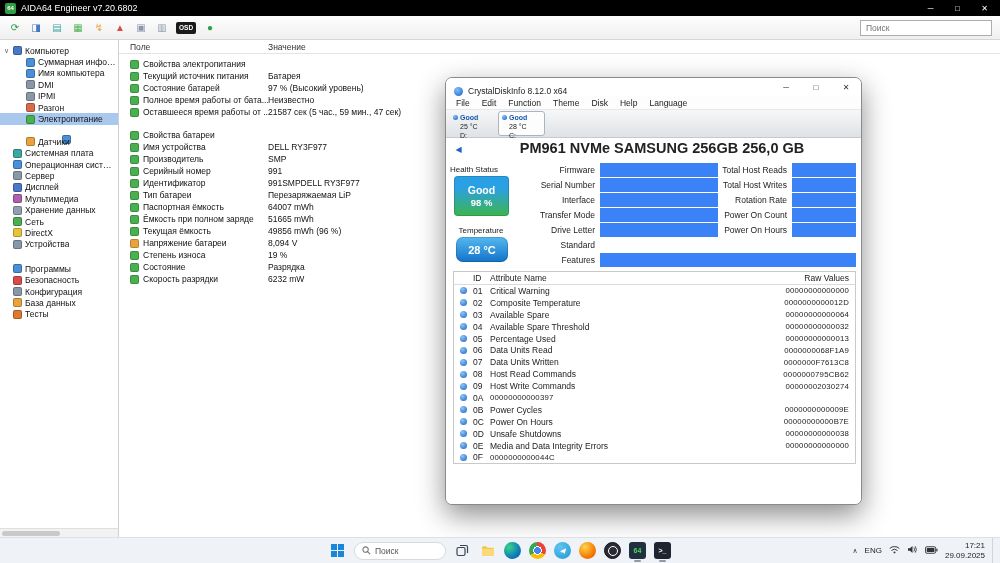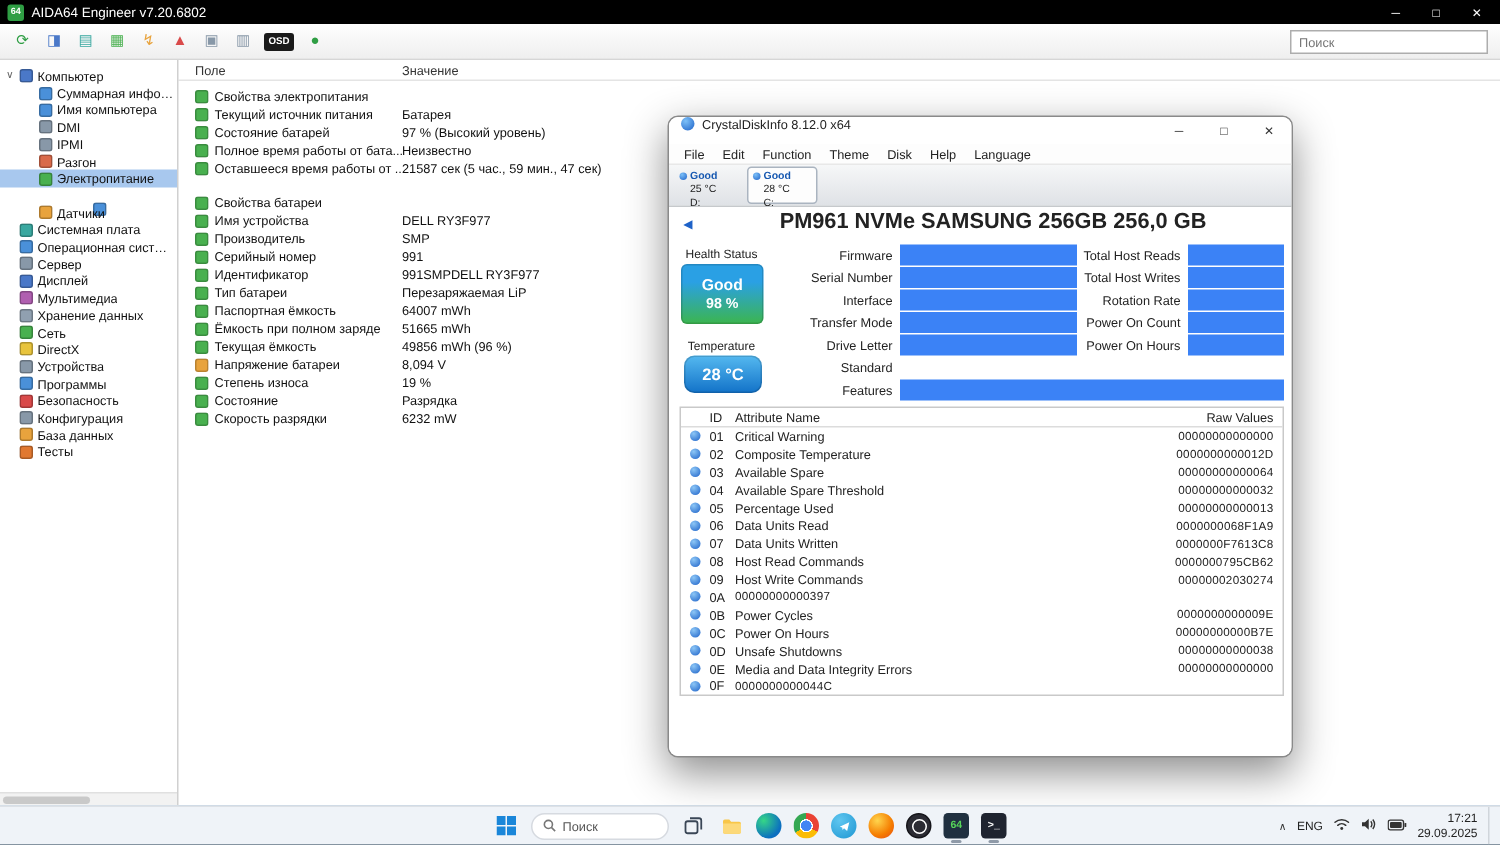--- a/index.html
+++ b/index.html
@@ -32,38 +32,38 @@
 .aida-rows{padding-top:4px}
 .arow{height:12px;display:flex;align-items:center;padding-left:11px}
 .row-icon{flex:0 0 9px;width:9px;height:9px;border-radius:2px;background:#49b04f;border:1px solid rgba(0,0,0,.2);margin-right:4px}
 .afield{width:125px;white-space:nowrap;overflow:hidden;color:#111}
 .arow.section .afield{font-weight:normal;width:auto}
 .avalue{white-space:nowrap;color:#111}
 .sec-gap{margin-top:11px}
 
 
 .cdi{position:absolute;left:445px;top:77px;width:417px;height:428px;background:#fff;border:1px solid #8a8a8a;border-radius:7px;box-shadow:0 10px 28px rgba(0,0,0,.45);overflow:hidden;display:flex;flex-direction:column;font-size:8.5px}
-.cdi-titlebar{flex:0 0 18px;height:18px;display:flex;align-items:flex-start;padding-left:8px;gap:5px;background:#fff}
+.cdi-titlebar{flex:0 0 18px;height:18px;display:flex;align-items:flex-end;padding-left:8px;gap:5px;background:#fff}
 .cdi-disk-icon{width:9px;height:9px;border-radius:50%;background:radial-gradient(circle at 35% 30%,#7cc0f8,#1e62c8)}
 .cdi-title{color:#222}
 .cdi-btns{margin-left:auto;display:flex;height:100%}
 .cdi-btn{width:30px;display:flex;align-items:center;justify-content:center;font-size:8px;color:#333}
 .cdi-menubar{flex:0 0 14px;height:14px;display:flex;align-items:center;padding-left:4px;background:#fdfdfd;border-bottom:1px solid #e8e8e8;color:#222}
 .menu-item{padding:0 6px}
 .cdi-strip{flex:0 0 28px;height:28px;background:linear-gradient(#f6f7f8,#dfe2e6);border-bottom:1px solid #c6c9cc;display:flex;align-items:stretch;padding:1px 3px;gap:2px}
 .cdi-tab{width:47px;padding:1px 3px;border-radius:3px;font-size:7px;line-height:1.3;color:#222;border:1px solid transparent}
 .cdi-tab.selected{background:#fdfdfd;border:1px solid #aab4c0}
 .tabrow{display:flex;align-items:center;gap:2px}
 .tabdot{width:5px;height:5px;border-radius:50%;background:radial-gradient(circle at 35% 30%,#7cc0f8,#1e62c8)}
 .tabgood{color:#1557b0;font-weight:bold}
 .tabtemp,.tabletter{padding-left:7px}
 .cdi-content{flex:1;position:relative;background:#fff}
 .cdi-back{position:absolute;left:6px;top:6px;width:13px;height:11px;color:#1e62c8;font-size:8px;display:flex;align-items:center;justify-content:center}
 .cdi-drive-title{position:absolute;left:25px;right:8px;top:2px;text-align:center;font-size:14.5px;font-weight:600;color:#222;white-space:nowrap}
-.health-label{position:absolute;left:4px;top:27px;width:62px;text-align:center;color:#222;font-size:8px}
+.health-label{position:absolute;left:4px;top:27px;width:62px;text-align:left;color:#222;font-size:8px}
 .health-box{position:absolute;left:8px;top:38px;width:55px;height:40px;border-radius:4px;display:flex;flex-direction:column;align-items:center;justify-content:center;gap:1px;color:#fff;background:linear-gradient(180deg,#2aa0e4 0%,#2aa0e4 30%,#3cb54e 100%);box-shadow:inset 0 0 0 1px rgba(0,0,0,.15)}
 .health-status{font-size:10.5px;font-weight:bold}
 .health-pct{font-size:9.5px;font-weight:bold}
 .temp-label{position:absolute;left:4px;top:88px;width:62px;text-align:center;font-size:8px;color:#222}
 .temp-box{position:absolute;left:10px;top:99px;width:52px;height:25px;border-radius:7px;display:flex;align-items:center;justify-content:center;color:#fff;font-size:11px;font-weight:bold;background:linear-gradient(180deg,#55b9f0,#1272c8);box-shadow:inset 0 0 0 1px rgba(0,0,0,.15)}
 .cdi-left{position:absolute;left:74px;top:24px}
 .cdi-right{position:absolute;left:276px;top:24px}
 .cdi-bottom{position:absolute;left:74px;top:99px}
 .cdi-field-row{display:flex;align-items:center;height:15px}
 .cdi-field-label{text-align:right;padding-right:5px;color:#222;white-space:nowrap}
@@ -215,21 +215,21 @@
           <div class="tree-item" style="padding-left: 3px;">
             <span class="chev"></span>
             <span class="tree-icon" style="background: rgb(232, 196, 61);"></span>
             <span class="tree-label">DirectX</span>
           </div>
           <div class="tree-item" style="padding-left: 3px;">
             <span class="chev"></span>
             <span class="tree-icon" style="background: rgb(136, 152, 168);"></span>
             <span class="tree-label">Устройства</span>
           </div>
-          <div class="tree-item" style="padding-left: 3px;">
+          <div class="tree-item" style="padding-left: 3px; margin-top: 13px;">
             <span class="chev"></span>
             <span class="tree-icon" style="background: rgb(74, 144, 217);"></span>
             <span class="tree-label">Программы</span>
           </div>
           <div class="tree-item" style="padding-left: 3px;">
             <span class="chev"></span>
             <span class="tree-icon" style="background: rgb(217, 74, 74);"></span>
             <span class="tree-label">Безопасность</span>
           </div>
           <div class="tree-item" style="padding-left: 3px;">

